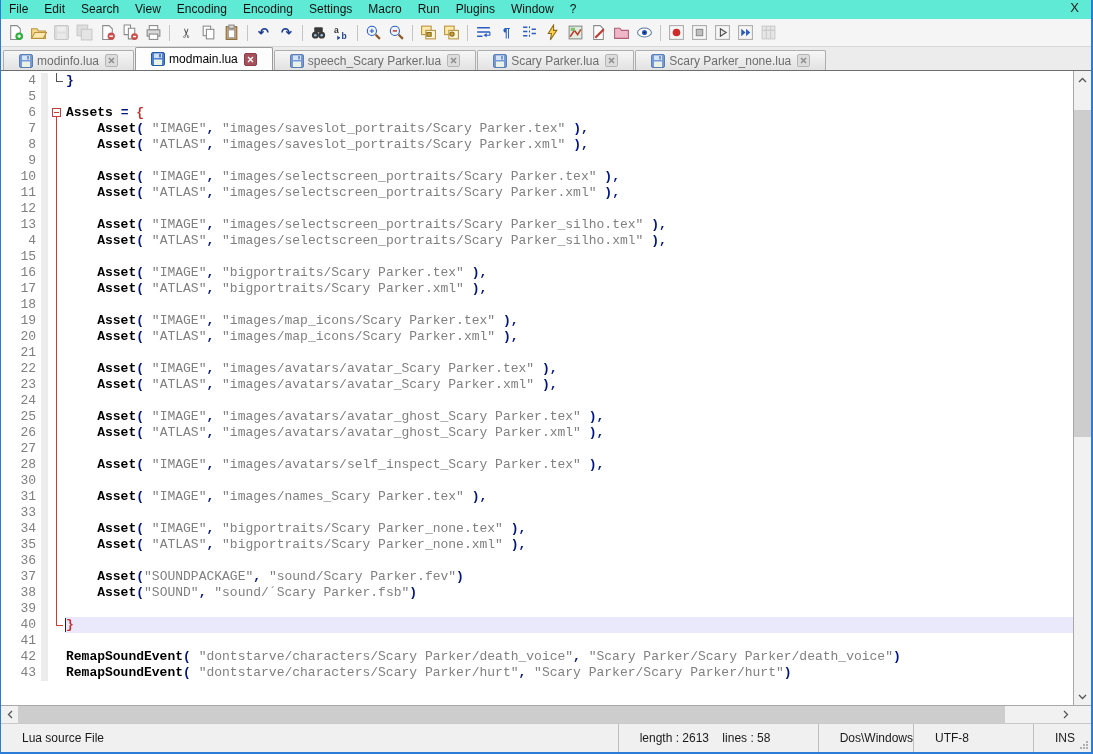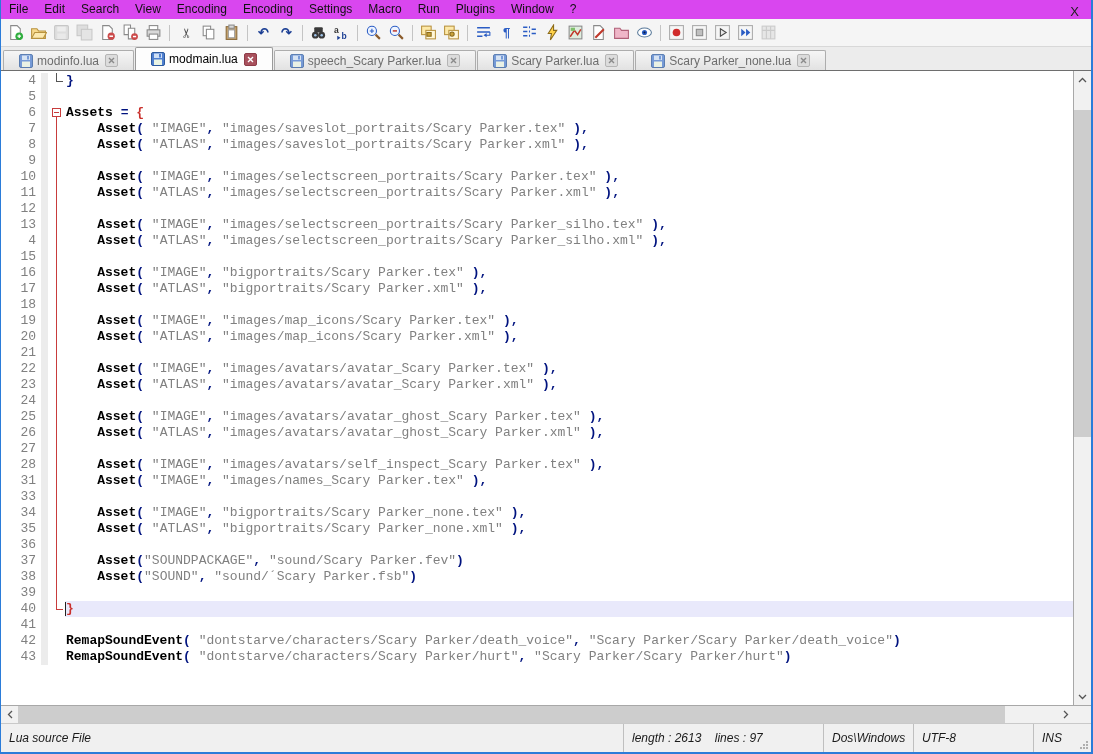--- a/index.html
+++ b/index.html
@@ -3,21 +3,21 @@
 <meta charset="utf-8">
 <style>
   html,body{margin:0;padding:0;background:#888;}
   .window{
     width:1093px;height:754px;box-sizing:border-box;background:#fff;
     border-left:1px solid #2b7cd9;border-right:2px solid #2b7cd9;border-bottom:2px solid #2b7cd9;
     display:flex;flex-direction:column;overflow:hidden;
     font-family:"Liberation Sans",sans-serif;
   }
   
-  .menubar{height:19px;flex:0 0 19px;background:#d946ef;display:flex;align-items:flex-end;font-size:12px;color:#111;}
+  .menubar{height:19px;flex:0 0 19px;background:#5eead4;display:flex;align-items:flex-start;font-size:12px;color:#111;}
   .menu-items{display:flex;align-items:center;height:100%;}
   .mitem{padding:0 8px;line-height:19px;cursor:default;}
   .win-close{margin-left:auto;margin-right:12px;font-size:13px;color:#222;font-family:"Liberation Sans",sans-serif;}
   
   .toolbar{height:27px;flex:0 0 27px;background:#f5f5f5;border-bottom:1px solid #d8d8d8;display:flex;align-items:center;padding-left:3px;}
   .tbtn{width:23px;height:22px;display:flex;align-items:center;justify-content:center;flex:0 0 auto;}
   .tbtn.glyph{font-size:13px;line-height:1;}
   .tbtn.dis{opacity:.5;}
   .tsep{width:1px;height:16px;background:#c4c4c4;margin:0 4px;flex:0 0 auto;}
   .g-cut{color:#4a4a4a;transform:rotate(-90deg);}
@@ -61,21 +61,21 @@
   .varrow{height:17px;flex:0 0 17px;display:flex;align-items:center;justify-content:center;}
   .vtrack{flex:1 1 auto;position:relative;}
   .vthumb{position:absolute;left:0;right:0;top:22px;height:327px;background:#cdcdcd;}
   .hscrollrow{flex:0 0 17px;height:17px;border-top:1px solid #a8a8a8;background:#f1f1f1;display:flex;}
   .harrow{width:17px;flex:0 0 17px;display:flex;align-items:center;justify-content:center;}
   .htrack{flex:1 1 auto;position:relative;}
   .hthumb{position:absolute;top:0;bottom:0;left:0;width:95%;background:#cdcdcd;}
   .hcorner{flex:0 0 17px;background:#f1f1f1;}
   
   .statusbar{flex:0 0 28px;height:28px;background:#f0f0f0;border-top:1px solid #c9c9c9;display:flex;align-items:stretch;font-size:12px;color:#1a1a1a;}
-  .ss{display:flex;align-items:center;padding-left:8px;border-left:1px solid #bfbfbf;box-sizing:border-box;white-space:pre;font-style:italic;}
+  .ss{display:flex;align-items:center;padding-left:21px;border-left:1px solid #bfbfbf;box-sizing:border-box;white-space:pre;}
   .ss.first{border-left:none;flex:1 1 auto;}
   .ss.s2{flex:0 0 200px;}
   .ss.s3{flex:0 0 280px;}
   .ss.s4{flex:0 0 90px;}
   .ss.s5{flex:0 0 120px;}
   .ss.s6{flex:0 0 46px;}
   .grip{display:flex;align-items:flex-end;padding:0 2px 2px 0;}
 </style>
 </head>
 <body>
@@ -571,20 +571,28 @@
         </div>
         <div class="crow">
           <span class="num">28</span>
           <span class="bmargin"></span>
           <span class="fold">
             <span class="fl"></span>
           </span>
           <span class="ctext"><span class="pl">    </span><span class="fn">Asset</span><span class="op">( </span><span class="str">"IMAGE"</span><span class="op">, </span><span class="str">"images/avatars/self_inspect_Scary Parker.tex"</span><span class="op"> ),</span></span>
         </div>
         <div class="crow">
+          <span class="num">30</span>
+          <span class="bmargin"></span>
+          <span class="fold">
+            <span class="fl"></span>
+          </span>
+          <span class="ctext"></span>
+        </div>
+        <div class="crow">
           <span class="num">31</span>
           <span class="bmargin"></span>
           <span class="fold">
             <span class="fl"></span>
           </span>
           <span class="ctext"><span class="pl">    </span><span class="fn">Asset</span><span class="op">( </span><span class="str">"IMAGE"</span><span class="op">, </span><span class="str">"images/names_Scary Parker.tex"</span><span class="op"> ),</span></span>
         </div>
         <div class="crow">
           <span class="num">33</span>
           <span class="bmargin"></span>
@@ -697,21 +705,21 @@
     <span class="harrow">
         <svg width="6" height="9" viewBox="0 0 6 9">
           <path d="M1 1l3.5 3.5L1 8" stroke="#555" fill="none" stroke-width="1.3"></path>
         </svg>
       </span>
     <span class="hcorner"></span>
   </div>
 
   <div class="statusbar">
     <div class="ss first"><span>Lua source File</span></div>
-    <div class="ss s2"><span>length : 2613    lines : 97</span></div>
+    <div class="ss s2"><span>length : 2613    lines : 58</span></div>
     <div class="ss s4"><span>Dos\Windows</span></div>
     <div class="ss s5"><span>UTF-8</span></div>
     <div class="ss s6"><span>INS</span></div>
     <div class="grip">
         <svg width="10" height="10" viewBox="0 0 10 10">
           <circle cx="8" cy="2" r="1" fill="#9a9a9a"></circle>
           <circle cx="8" cy="5" r="1" fill="#9a9a9a"></circle>
           <circle cx="8" cy="8" r="1" fill="#9a9a9a"></circle>
           <circle cx="5" cy="5" r="1" fill="#9a9a9a"></circle>
           <circle cx="5" cy="8" r="1" fill="#9a9a9a"></circle>

